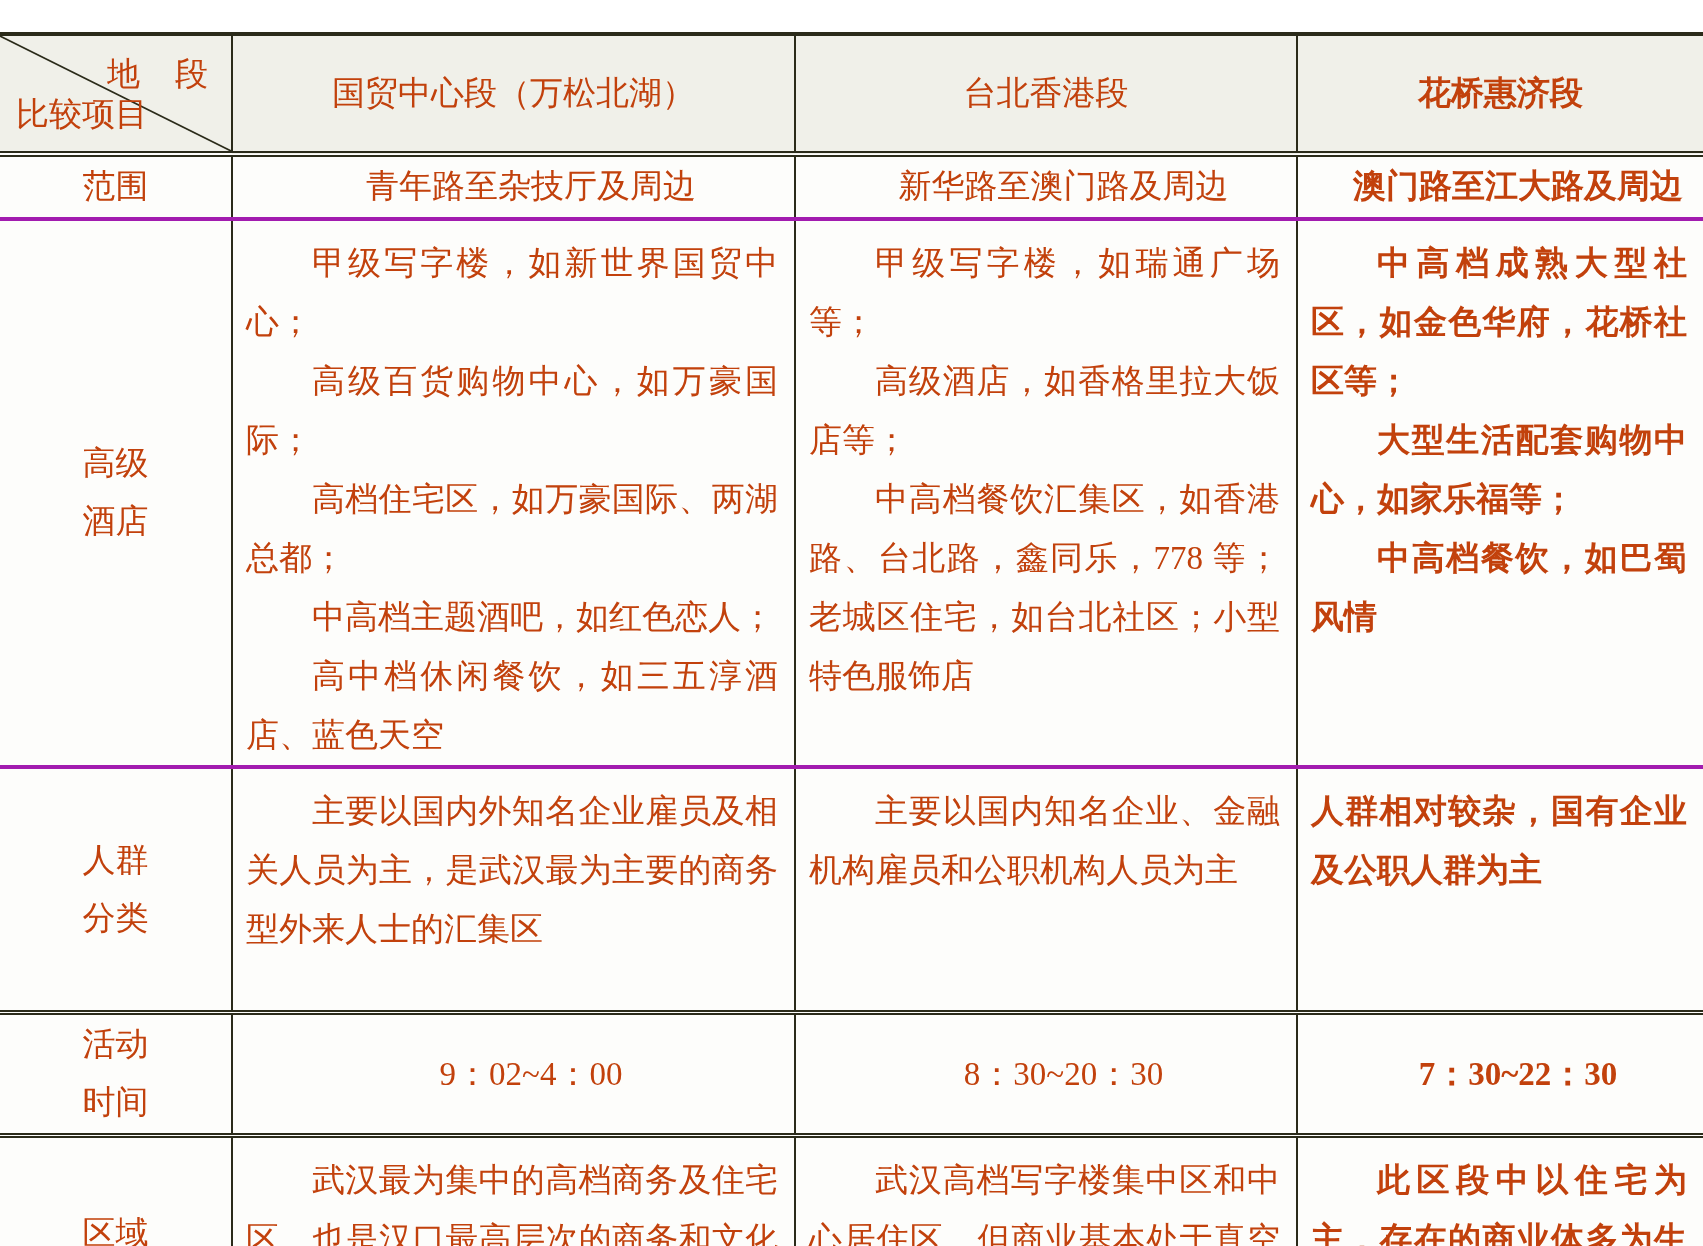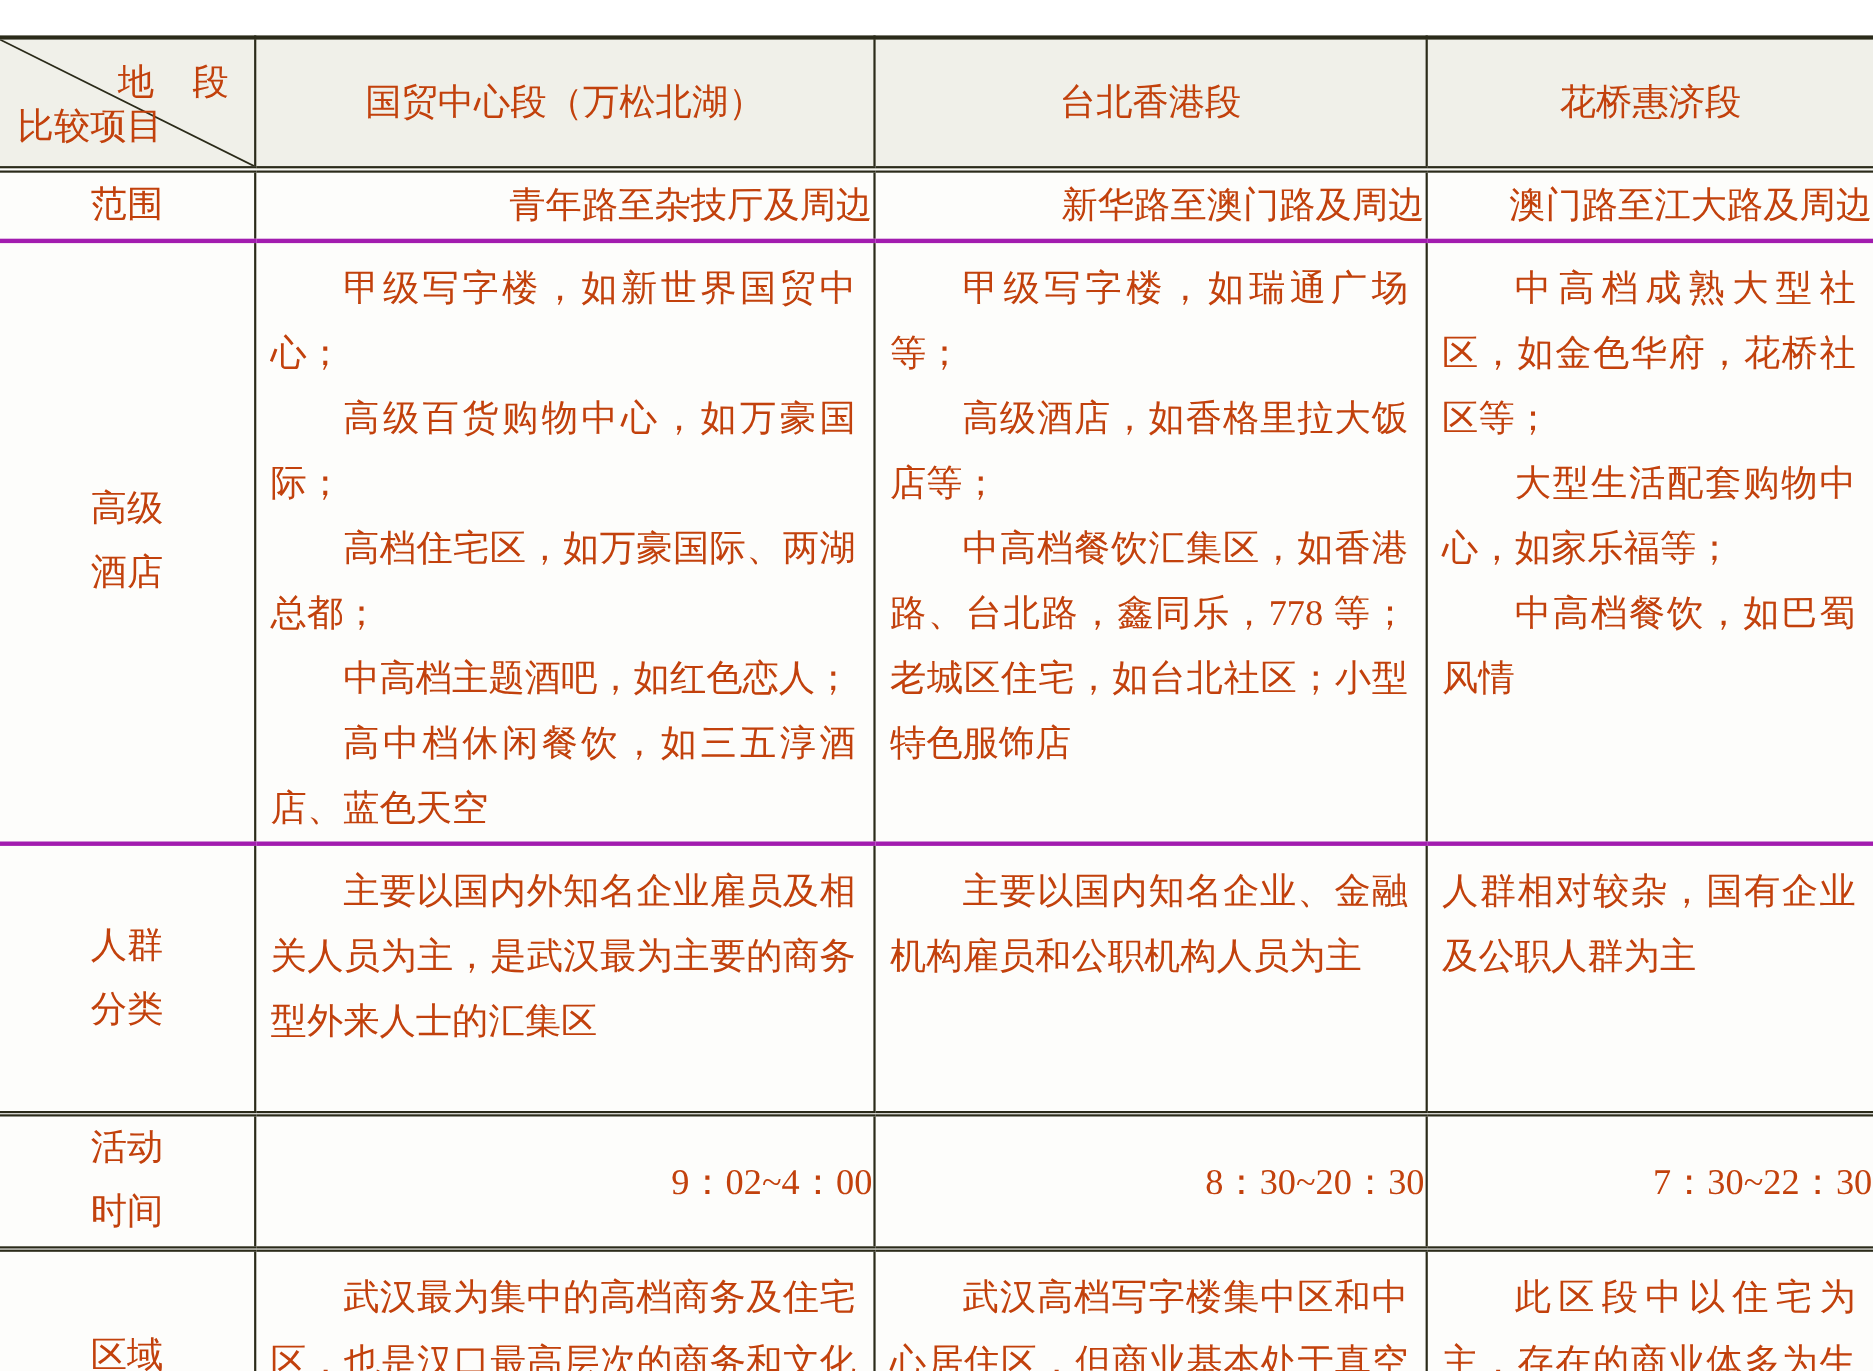--- a/index.html
+++ b/index.html
@@ -8,38 +8,38 @@
     font-family:"Liberation Serif","DejaVu Serif",serif;
     color:#c2410c;
     margin-top:32px;
   }
   table.cmp{
     width:1703px;height:1246px;table-layout:fixed;border-collapse:collapse;
     border-top:4px solid #2b2b1a;border-bottom:7px solid #2b2b1a;
     font-size:33px;
   }
   td{border-right:2px solid #2b2b1a;vertical-align:middle;box-sizing:border-box;}
-  td:last-child{border-right:none;}
+  td:last-child{border-right:none;font-weight:bold;}
 
   tr.hdr td{border-bottom:6px double #2b2b1a;background:#f0f0e9;text-align:center;}
   tr.r-fanwei td,tr.r-changdu td,tr.r-qygc td{border-bottom:4px solid #a21caf;}
   tr.r-rqfl td,tr.r-hdsj td{border-bottom:5px double #2b2b1a;}
 
   
   td.corner{position:relative;padding:0;}
   td.corner svg{position:absolute;left:0;top:0;width:100%;height:100%;}
   td.corner .top-lab{position:absolute;top:16px;right:22px;letter-spacing:1px;}
   td.corner .bot-lab{position:absolute;bottom:14px;left:16px;}
 
   
   td.rowlab{text-align:center;}
   td.rowlab .lab{display:inline-block;width:2.05em;line-height:1.75;text-align:center;}
 
   
-  td.val{padding-left:36px;text-align:right;}
+  td.val{padding-left:36px;text-align:center;}
 
   
   td.para{vertical-align:top;padding:13px 16px 0 13px;text-align:justify;}
   td.para p{margin:0;line-height:59px;text-indent:2em;}
   td.para p.noindent{text-indent:0;}
 </style>
 </head>
 <body>
 
 <div class="page">

